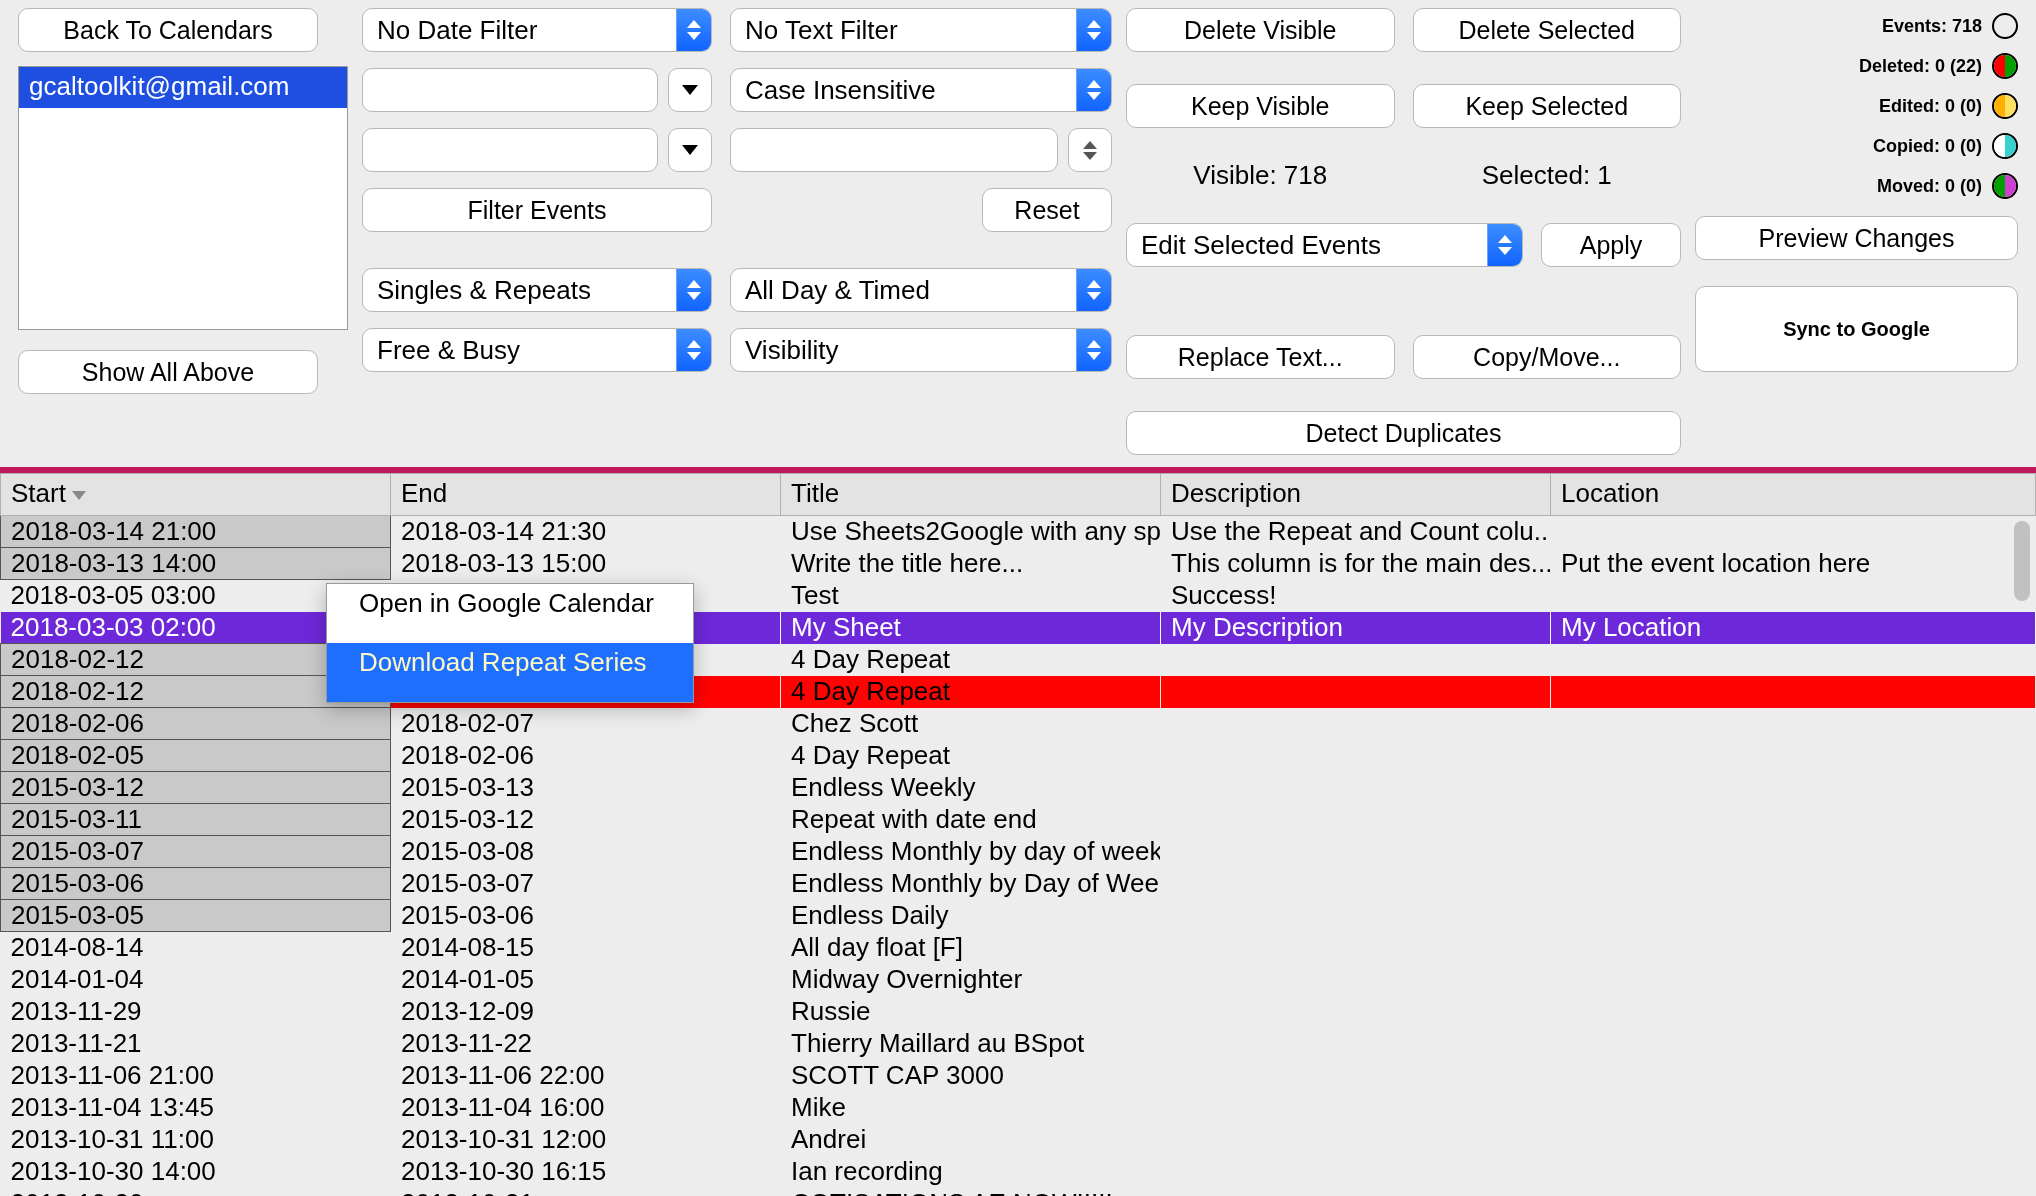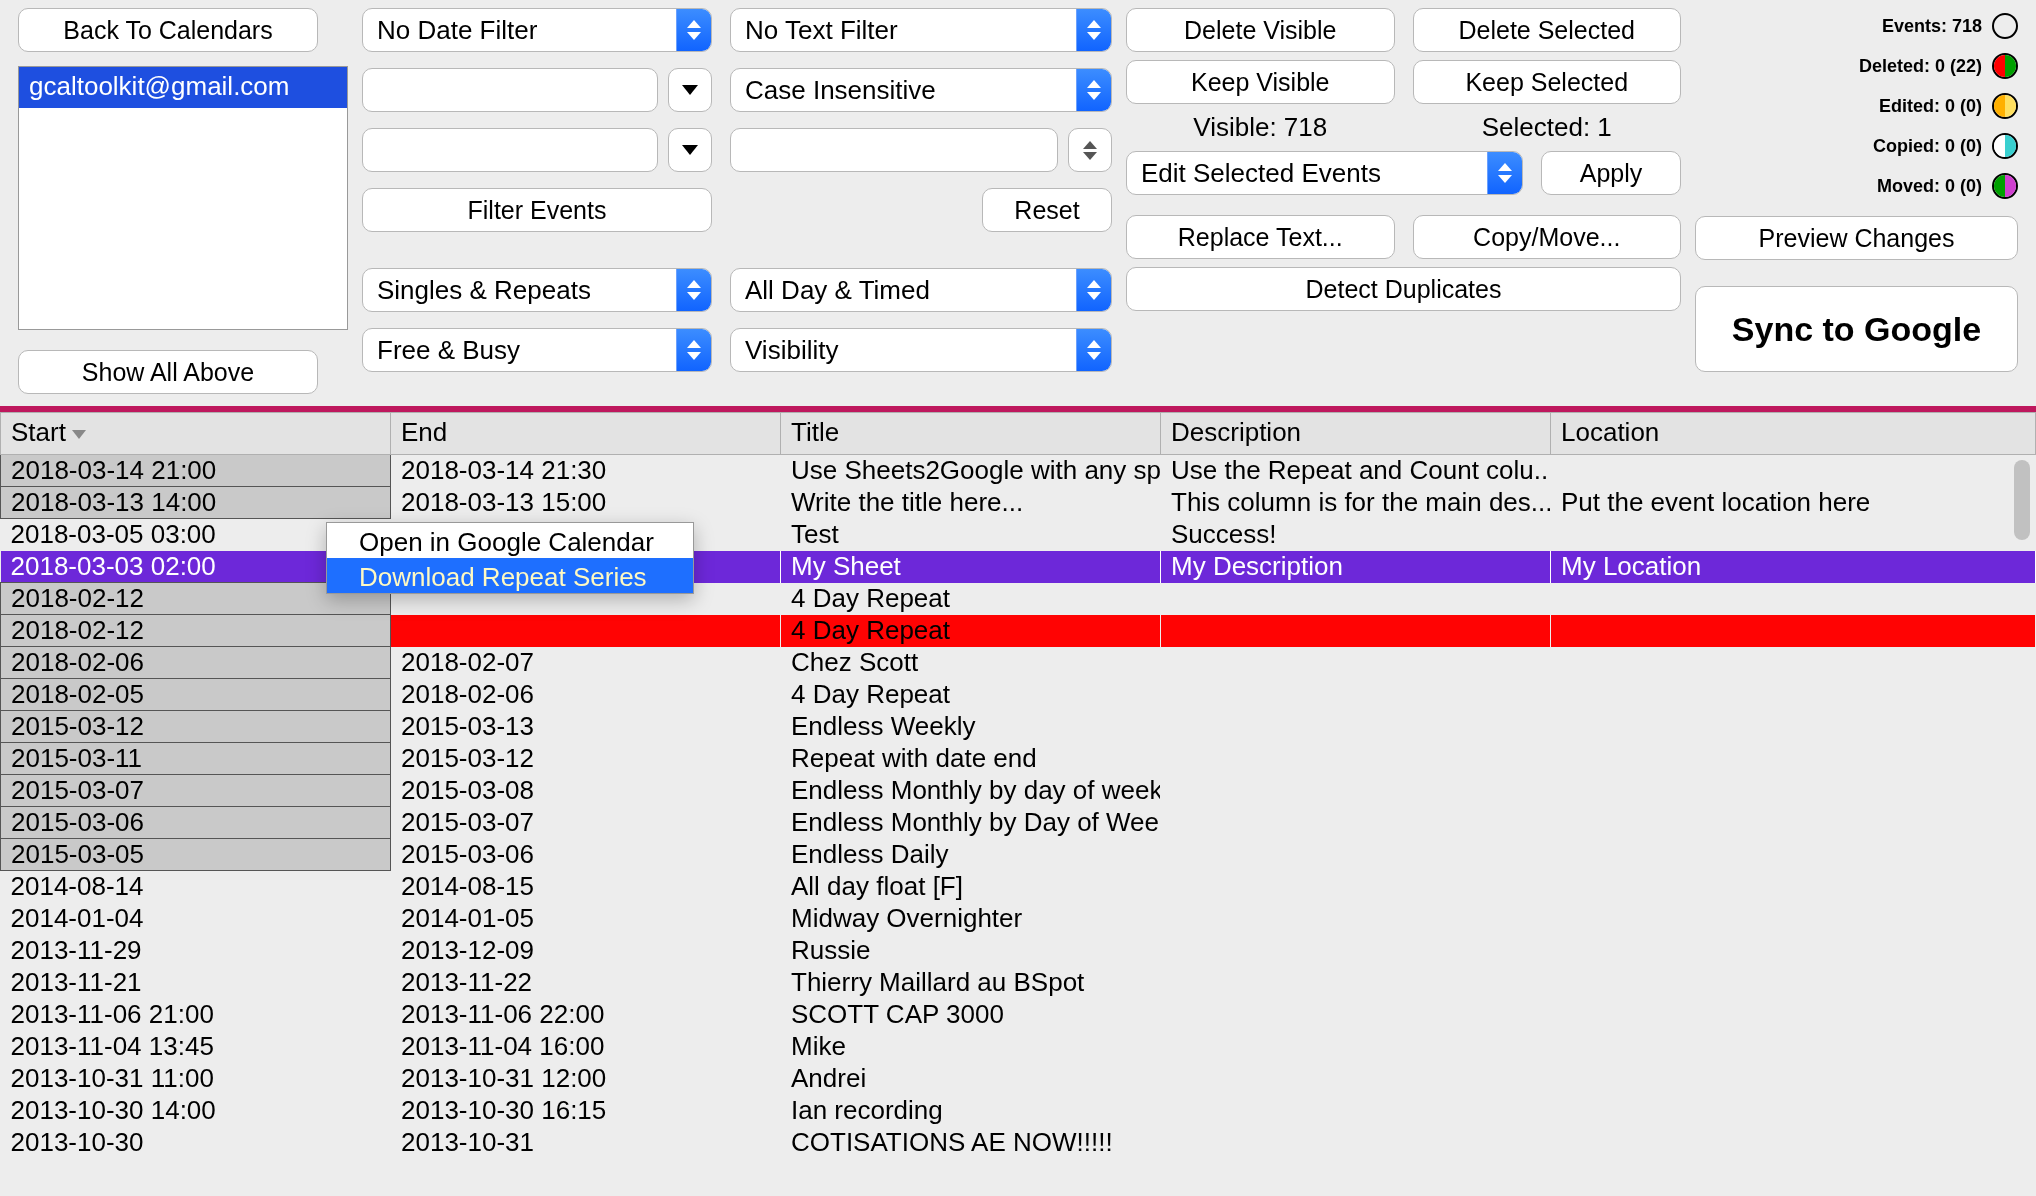--- a/index.html
+++ b/index.html
@@ -14,21 +14,21 @@
   overflow: hidden;
 }
 
 .top {
   display: flex;
   padding: 8px 18px 12px 18px;
   gap: 14px;
 }
 .col-a { width: 330px; flex: 0 0 auto; }
 .col-b { width: 750px; flex: 0 0 auto; display: flex; flex-direction: column; gap: 16px;}
-.col-c { width: 555px; flex: 0 0 auto; display: flex; flex-direction: column; gap: 8px;}
+.col-c { width: 555px; flex: 0 0 auto; display: flex; flex-direction: column; gap: 32px;}
 .col-d { flex: 1 1 auto; display: flex; flex-direction: column; gap: 4px; }
 
 .btn {
   display: inline-flex;
   align-items: center;
   justify-content: center;
   background: #fff;
   border: 1px solid #b8b8b8;
   border-radius: 10px;
   padding: 6px 14px;
@@ -118,21 +118,21 @@
 .stat-label b { font-weight:bold; }
 .circ { width:26px; height:26px; border:2px solid #000; border-radius:50%; position:relative; overflow:hidden; box-sizing:border-box;}
 .circ .half { position:absolute; top:0; bottom:0; width:50%; }
 .circ .l { left:0; }
 .circ .r { right:0; }
 
 
 .sync {
   margin-top:22px;
   height:86px;
-  font-size:34px;
+  font-size:20px;
   font-weight:bold;
 }
 
 
 .table-wrap {
   position:relative;
   border-top:6px solid #be185d;
 }
 .grid {
   width:100%;
@@ -182,21 +182,21 @@
 .ctx {
   position:absolute;
   left:326px; top:110px;
   width:366px;
   background:#fff;
   border:1px solid #999;
   box-shadow:0 6px 18px rgba(0,0,0,0.25);
   z-index:50;
 }
 .ctx-item {
-  padding:4px 22px 0 32px;
+  padding:4px 22px 24px 32px;
   font-size:26px;
   cursor:pointer;
 }
 .ctx-item.hov {
   background:#1e6fff;
   color:#fef9c3;
 }
 
 
 .rowline { display:flex; gap:18px; align-items:center; }

